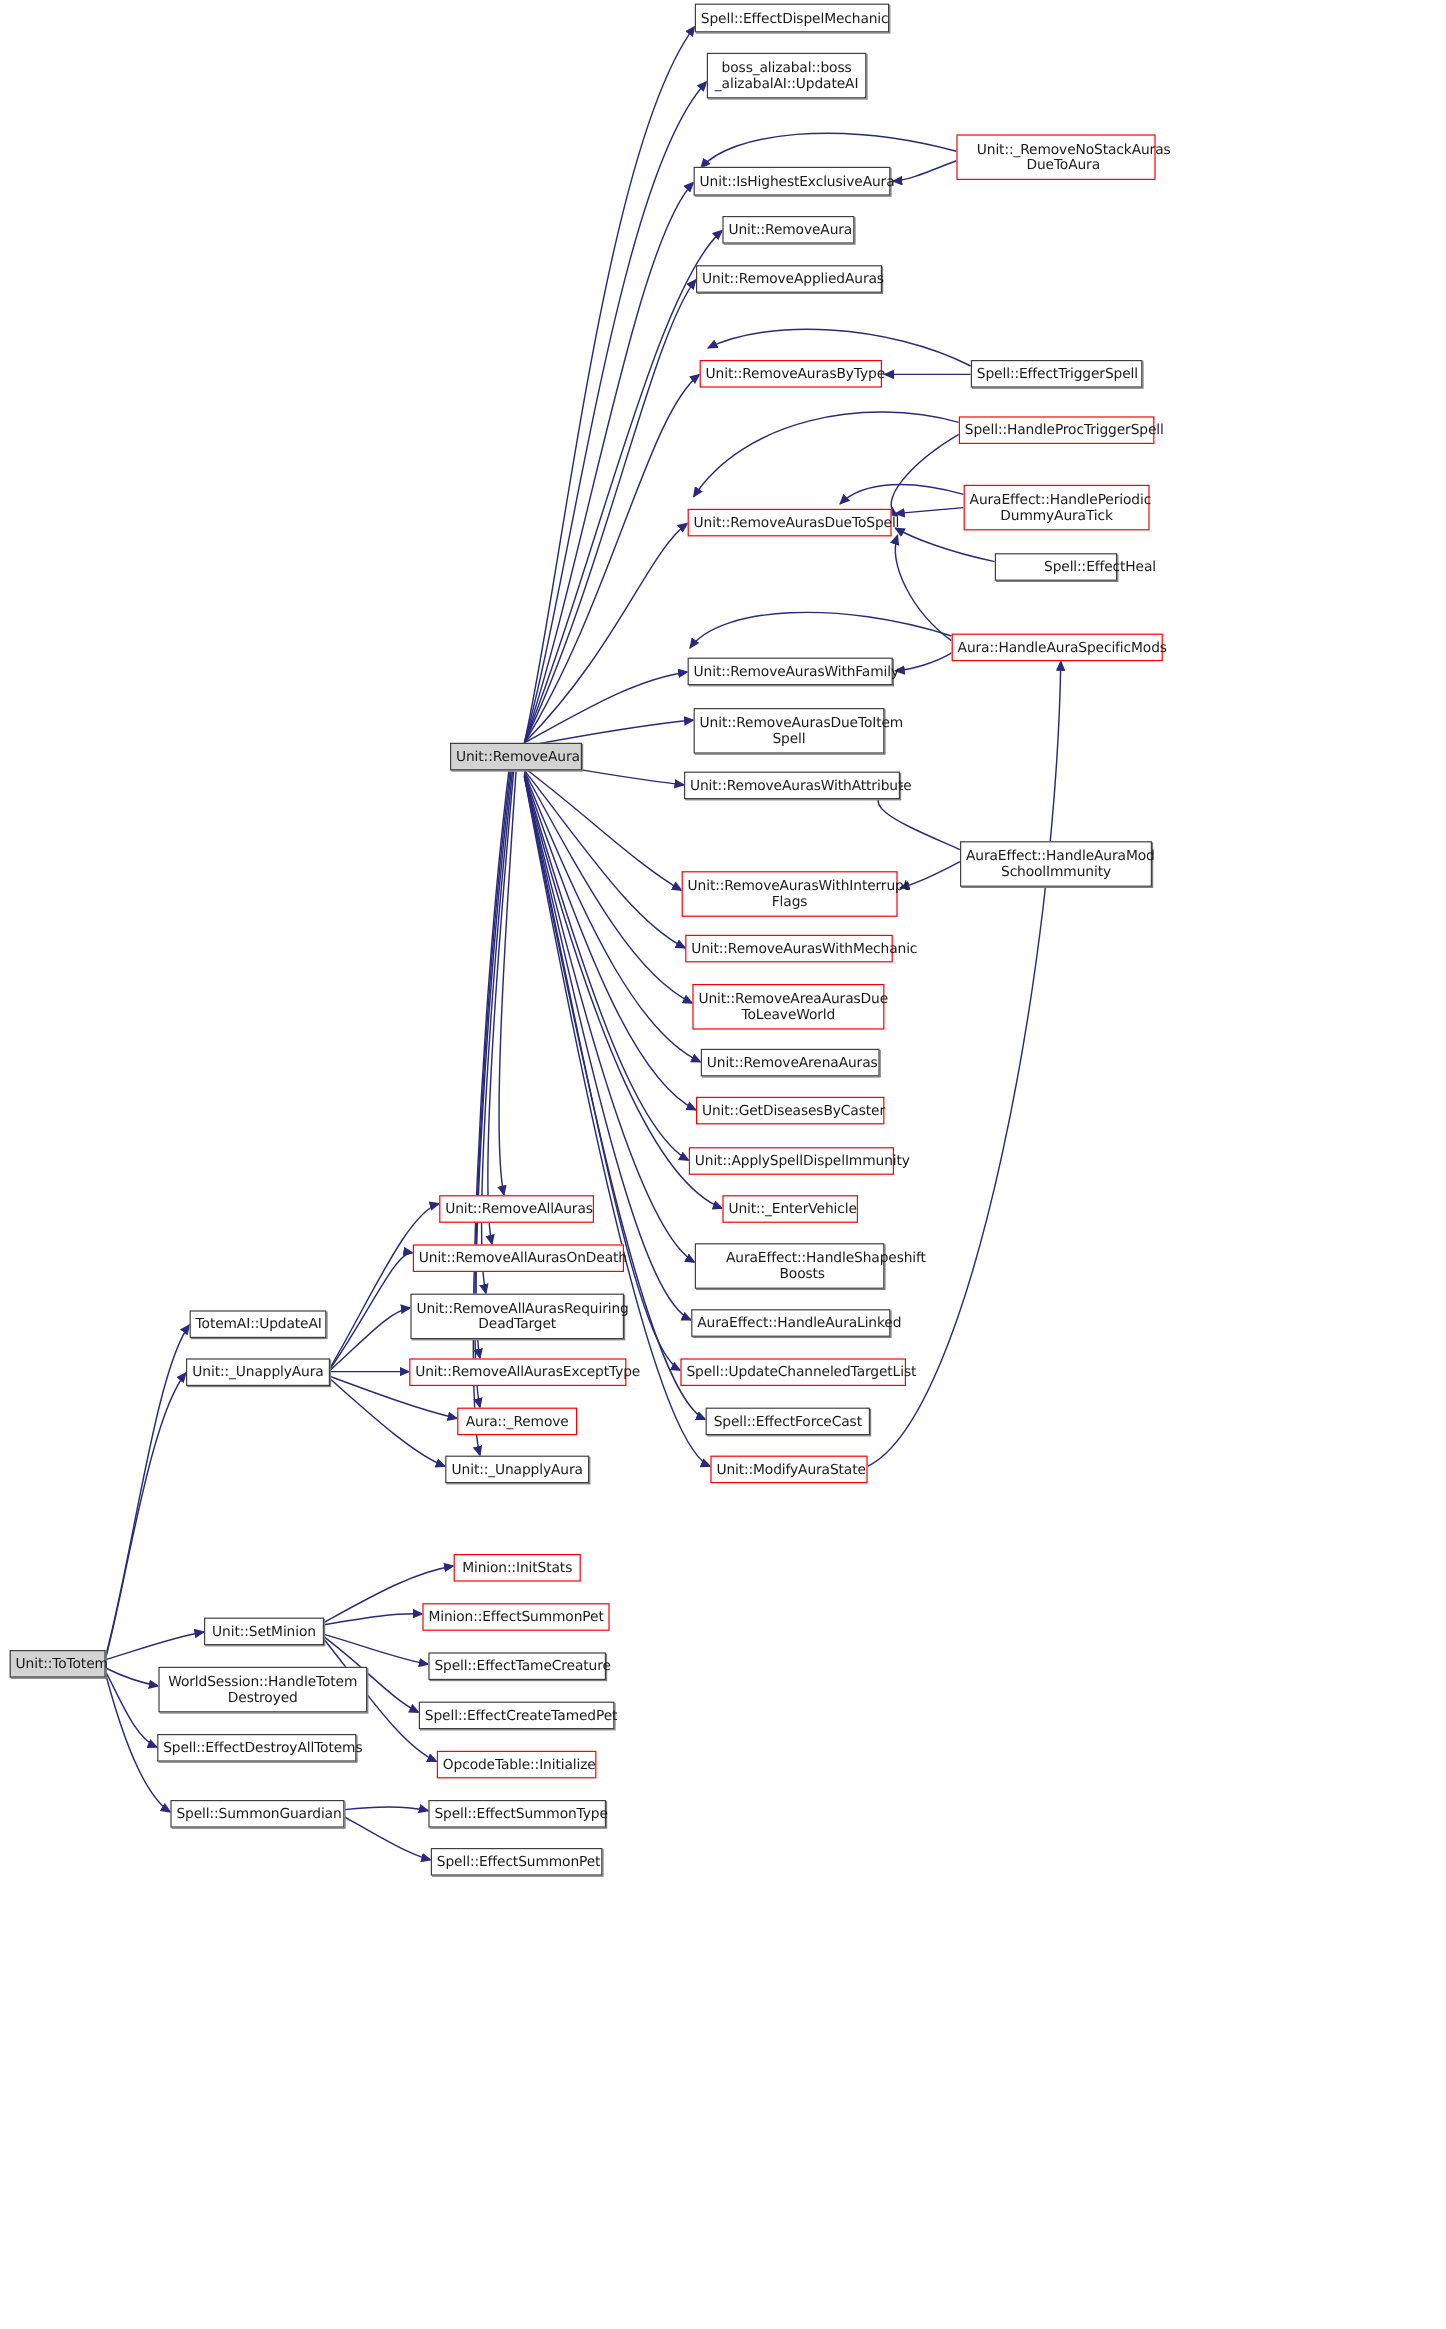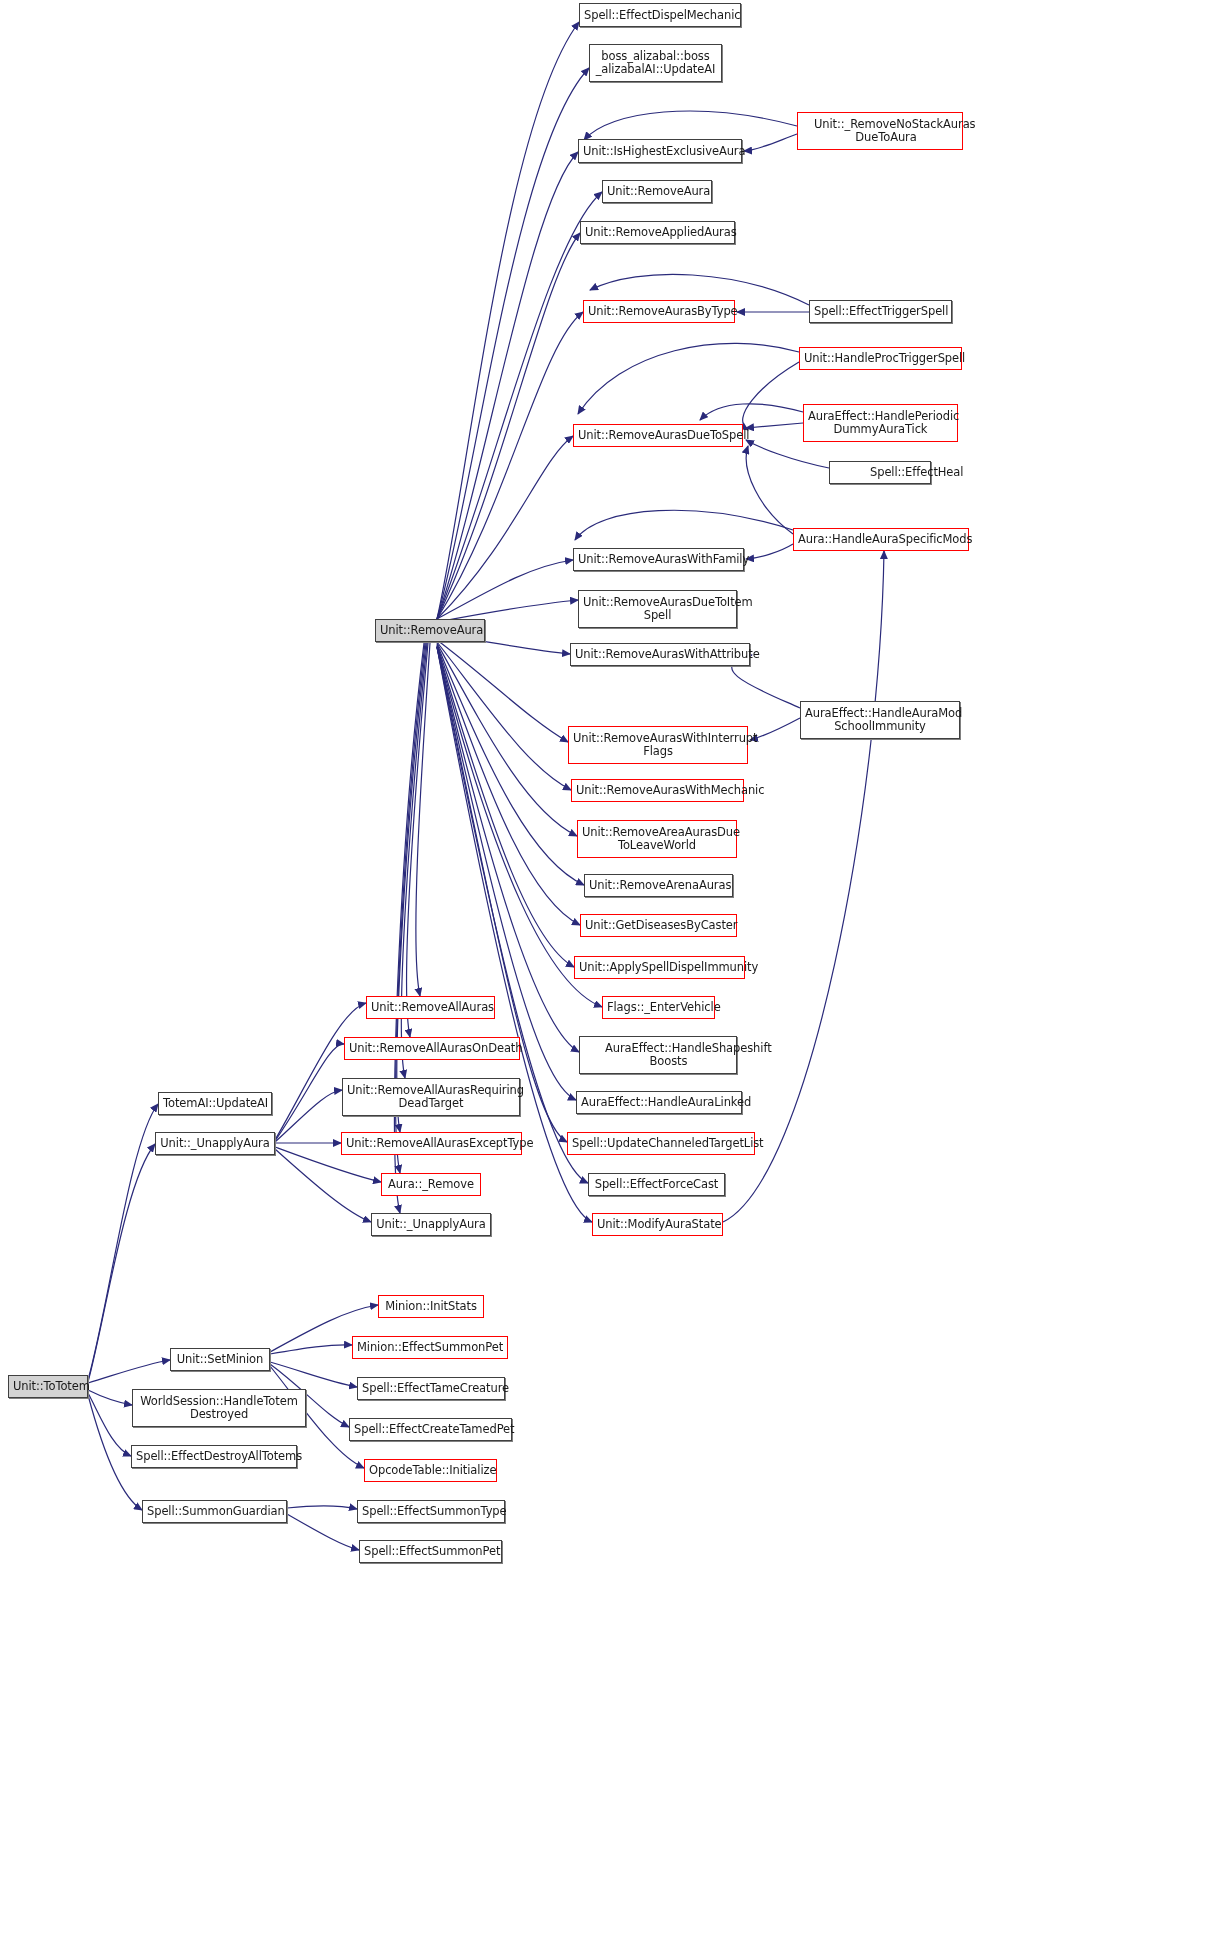--- a/index.html
+++ b/index.html
@@ -111,21 +111,21 @@
       <div class="node black" style="left: 580px; top: 221px; width: 155px; height: 23px;">
         <span>Unit::RemoveAppliedAuras</span>
       </div>
       <div class="node red" style="left: 583px; top: 300px; width: 152px; height: 23px;">
         <span>Unit::RemoveAurasByType</span>
       </div>
       <div class="node black" style="left: 809px; top: 300px; width: 143px; height: 23px;">
         <span>Spell::EffectTriggerSpell</span>
       </div>
       <div class="node red" style="left: 799px; top: 347px; width: 163px; height: 23px;">
-        <span>Unit::HandleProcTriggerSpell</span>
+        <span>Spell::HandleProcTriggerSpell</span>
       </div>
       <div class="node red" style="left: 803px; top: 404px; width: 155px; height: 38px;">
         <span>AuraEffect::HandlePeriodic<br>DummyAuraTick</span>
       </div>
       <div class="node red" style="left: 573px; top: 424px; width: 170px; height: 23px;">
         <span>Unit::RemoveAurasDueToSpell</span>
       </div>
       <div class="node black" style="left: 829px; top: 461px; width: 102px; height: 23px; padding-left: 40px;">
         <span>Spell::EffectHeal</span>
       </div>
@@ -159,21 +159,21 @@
       <div class="node black" style="left: 584px; top: 874px; width: 149px; height: 23px;">
         <span>Unit::RemoveArenaAuras</span>
       </div>
       <div class="node red" style="left: 580px; top: 914px; width: 157px; height: 23px;">
         <span>Unit::GetDiseasesByCaster</span>
       </div>
       <div class="node red" style="left: 574px; top: 956px; width: 171px; height: 23px;">
         <span>Unit::ApplySpellDispelImmunity</span>
       </div>
       <div class="node red" style="left: 602px; top: 996px; width: 113px; height: 23px;">
-        <span>Flags::_EnterVehicle</span>
+        <span>Unit::_EnterVehicle</span>
       </div>
       <div class="node red" style="left: 366px; top: 996px; width: 129px; height: 23px;">
         <span>Unit::RemoveAllAuras</span>
       </div>
       <div class="node black" style="left: 579px; top: 1036px; width: 158px; height: 38px; padding-left: 25px;">
         <span>AuraEffect::HandleShapeshift<br>Boosts</span>
       </div>
       <div class="node red" style="left: 344px; top: 1037px; width: 176px; height: 23px;">
         <span>Unit::RemoveAllAurasOnDeath</span>
       </div>

